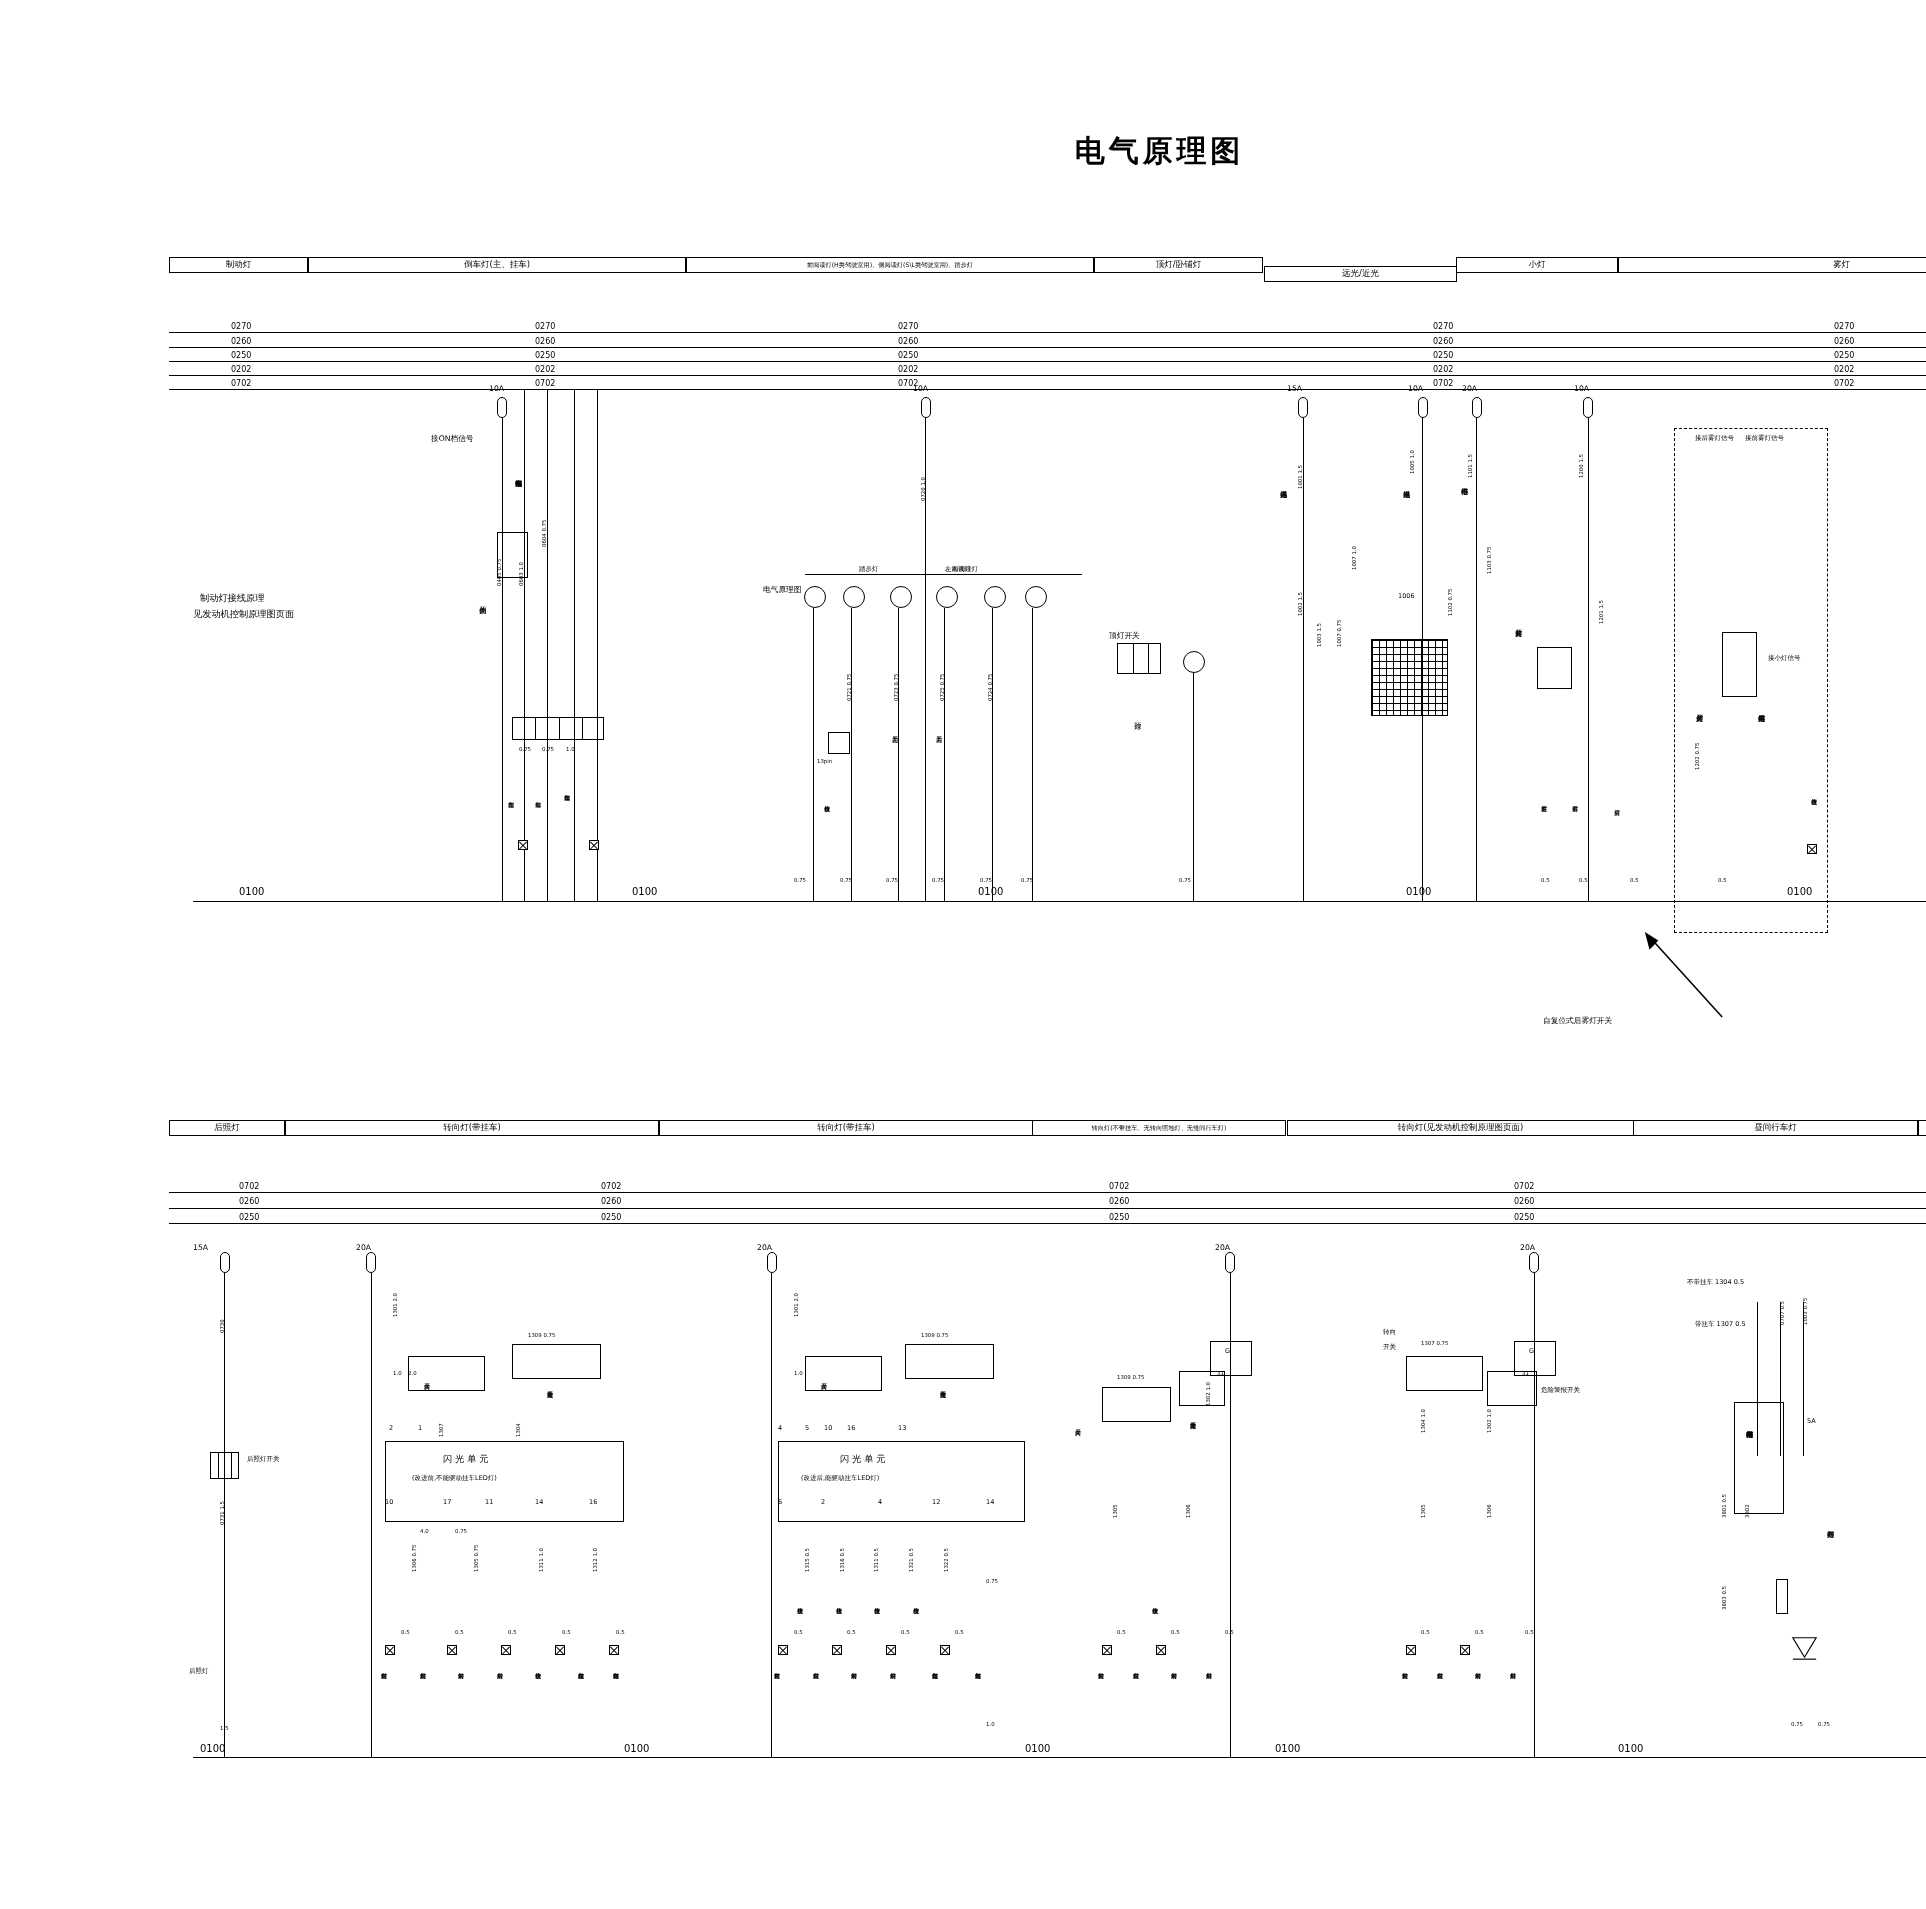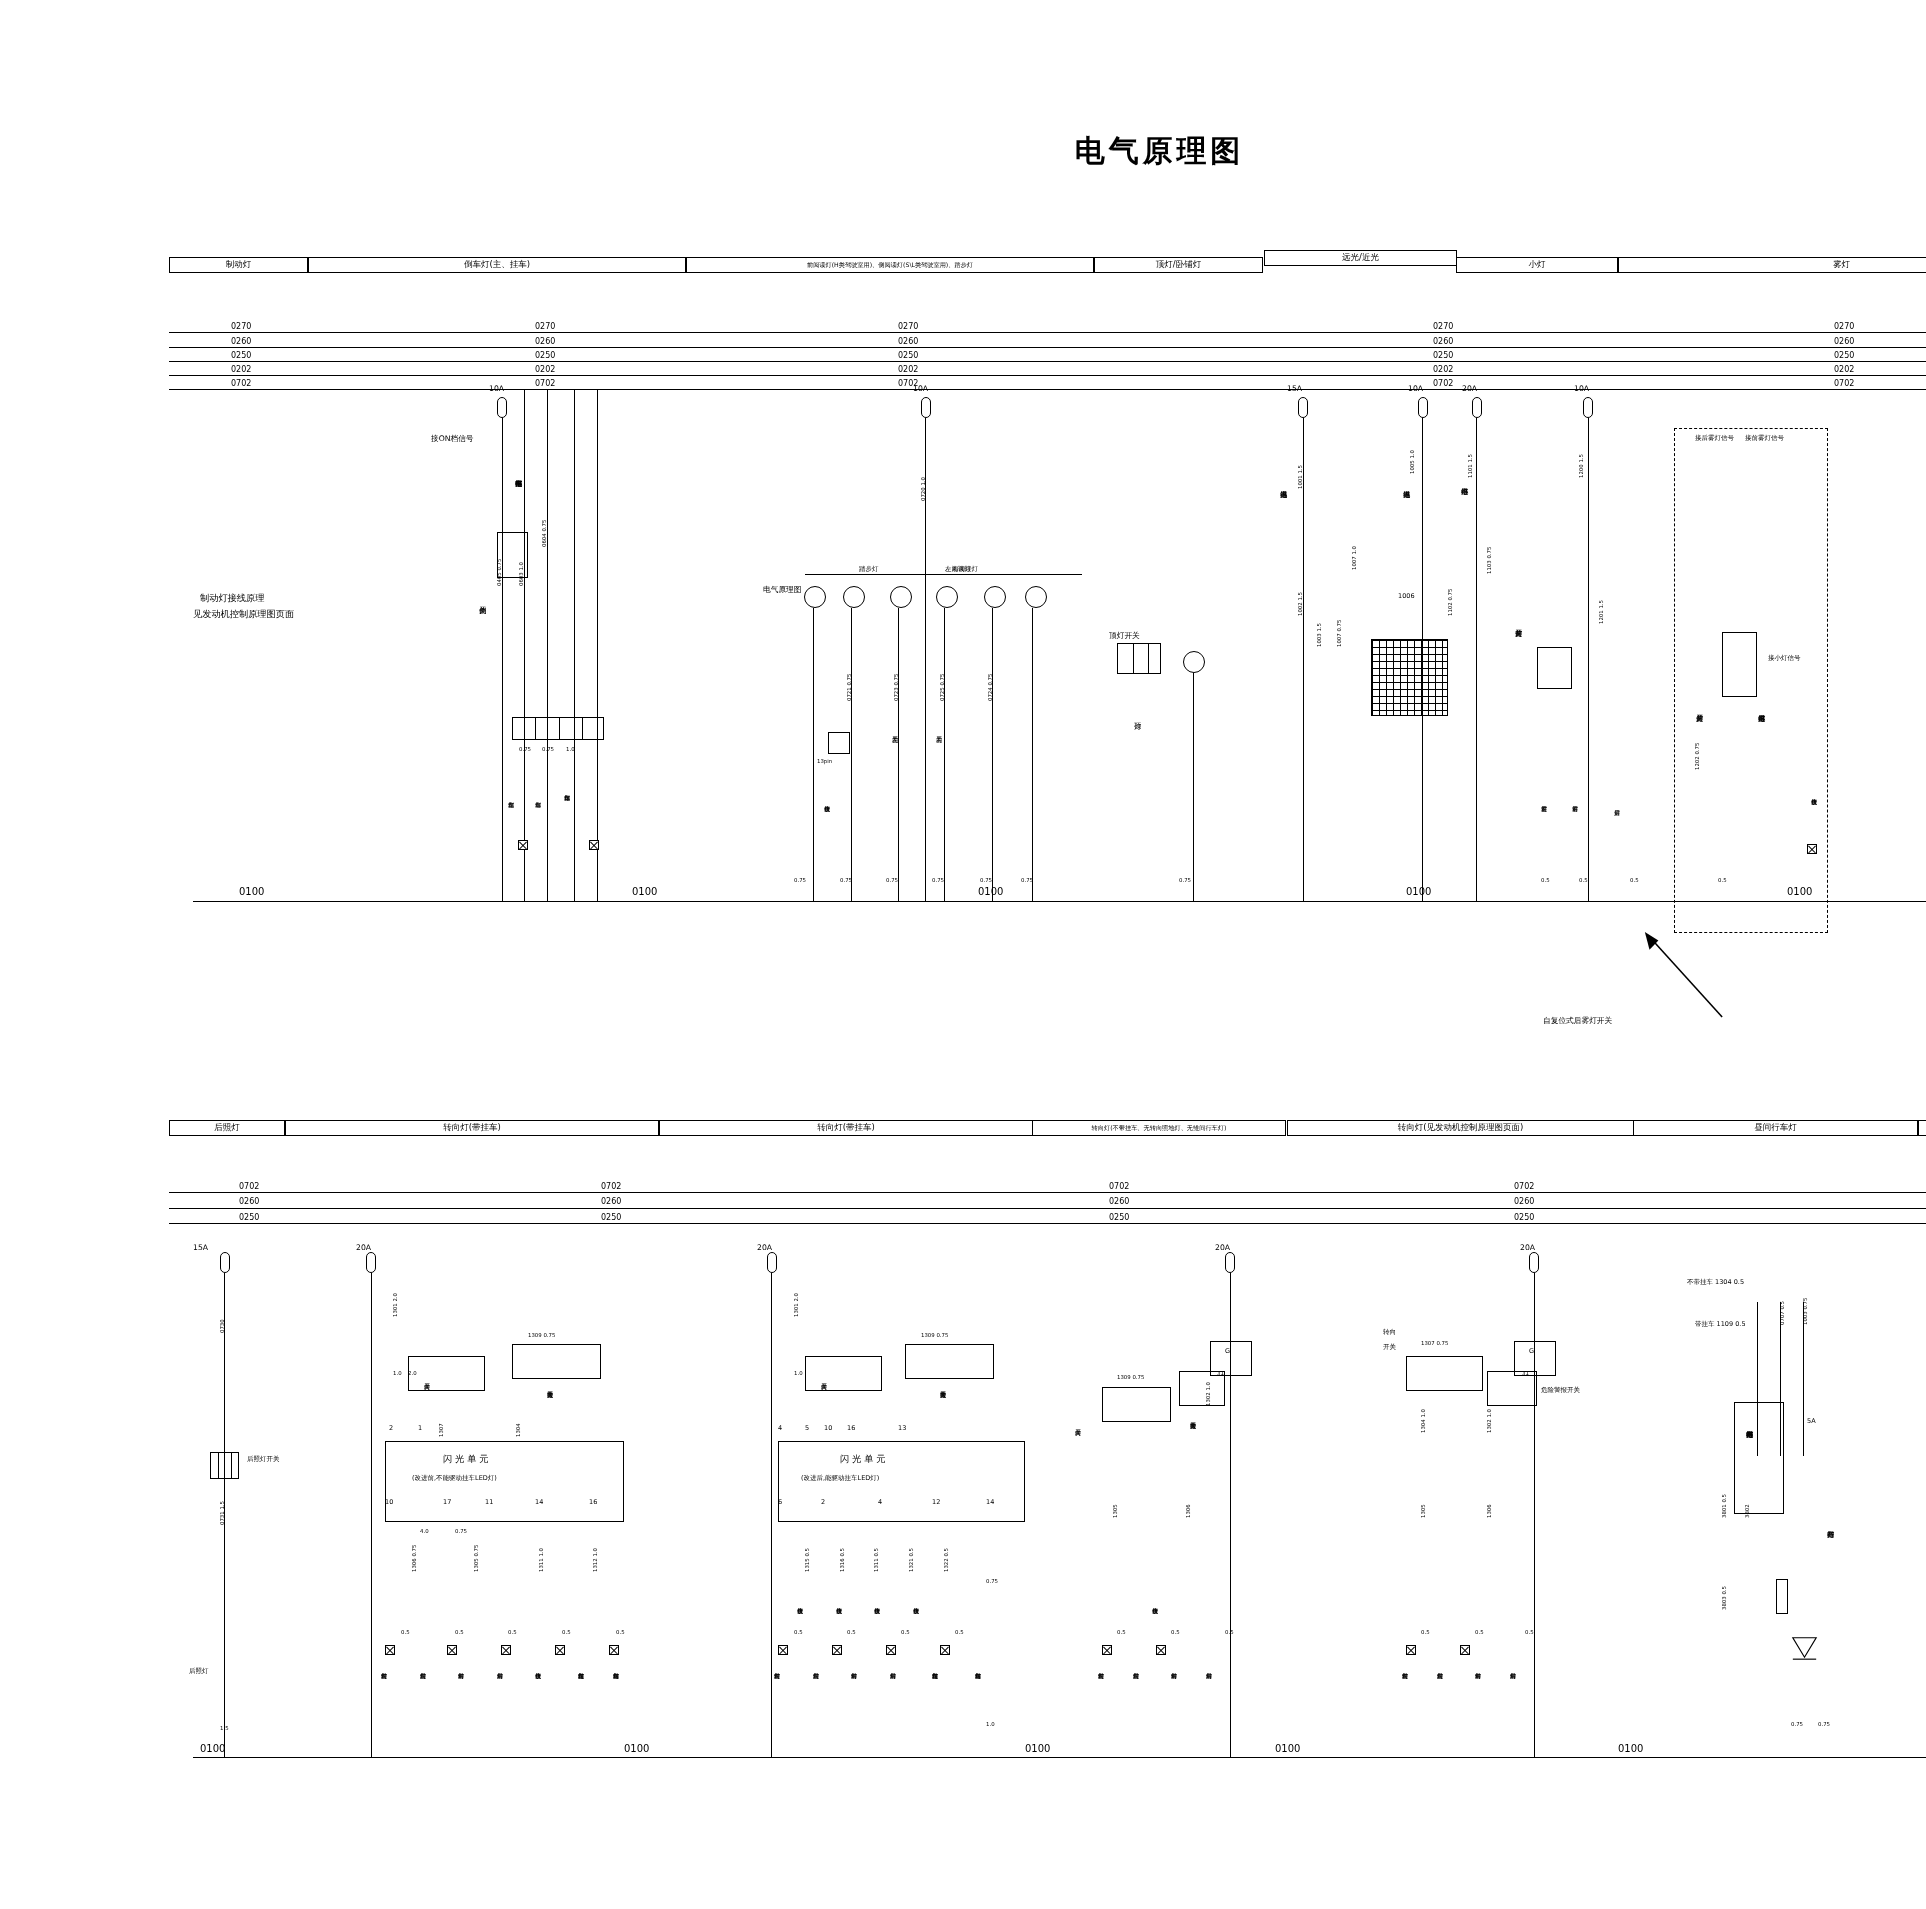--- a/index.html
+++ b/index.html
@@ -70,21 +70,21 @@
 <body>
 
 <div class="page">
 
   <div class="doc-title">电气原理图</div>
 
   <div class="hdrcell" style="left:169px;top:257px;width:139px;">制动灯</div>
   <div class="hdrcell" style="left:308px;top:257px;width:378px;">倒车灯(主、挂车)</div>
   <div class="hdrcell small" style="left:686px;top:257px;width:408px;">前阅读灯(H类驾驶室用)、侧阅读灯(S\L类驾驶室用)、踏步灯</div>
   <div class="hdrcell" style="left:1094px;top:257px;width:169px;">顶灯/卧铺灯</div>
-  <div class="hdrcell" style="left:1264px;top:250px;width:193px;">远光/近光</div>
+  <div class="hdrcell" style="left:1264px;top:266px;width:193px;">远光/近光</div>
   <div class="hdrcell" style="left:1456px;top:257px;width:162px;">小灯</div>
   <div class="hdrcell" style="left:1618px;top:257px;width:447px;">雾灯</div>
 
   <div class="hline" style="left:169px;top:332px;width:2442px;"></div>
   <div class="hline" style="left:169px;top:347px;width:2442px;"></div>
   <div class="hline" style="left:169px;top:361px;width:2442px;"></div>
   <div class="hline" style="left:169px;top:375px;width:2442px;"></div>
   <div class="hline" style="left:169px;top:389px;width:2442px;"></div>
 
   <div class="busnum" style="left:231px;top:322px;">0270</div>
@@ -463,21 +463,21 @@
   <div class="xbox" style="left:1460px;top:1645px;"></div>
   <div class="vtext-s" style="left:1402px;top:1668px;">左前转向灯</div>
   <div class="vtext-s" style="left:1437px;top:1668px;">左后转向灯</div>
   <div class="vtext-s" style="left:1475px;top:1668px;">右前转向灯</div>
   <div class="vtext-s" style="left:1510px;top:1668px;">右后转向灯</div>
   <div class="lbl-xs" style="left:1421px;top:1630px;">0.5</div>
   <div class="lbl-xs" style="left:1475px;top:1630px;">0.5</div>
   <div class="lbl-xs" style="left:1525px;top:1630px;">0.5</div>
 
   <div class="lbl-s" style="left:1687px;top:1279px;">不带挂车 1304 0.5</div>
-  <div class="lbl-s" style="left:1695px;top:1321px;">带挂车 1109 0.5</div>
+  <div class="lbl-s" style="left:1695px;top:1321px;">带挂车 1307 0.5</div>
   <div class="vtext-r-s" style="left:1803px;top:1325px;">1003 0.75</div>
   <div class="vtext-r-s" style="left:1780px;top:1325px;">0707 0.5</div>
   <div class="vline" style="left:1757px;top:1302px;height:154px;"></div>
   <div class="vline" style="left:1780px;top:1302px;height:154px;"></div>
   <div class="vline" style="left:1803px;top:1302px;height:154px;"></div>
   <div class="box" style="left:1734px;top:1402px;width:50px;height:112px;"></div>
   <div class="vtext" style="left:1745px;top:1425px;">昼间行车灯继电器</div>
   <div class="lbl-s" style="left:1807px;top:1418px;">5A</div>
   <div class="vtext-r-s" style="left:1722px;top:1518px;">3801 0.5</div>
   <div class="vtext-r-s" style="left:1745px;top:1518px;">3802</div>

